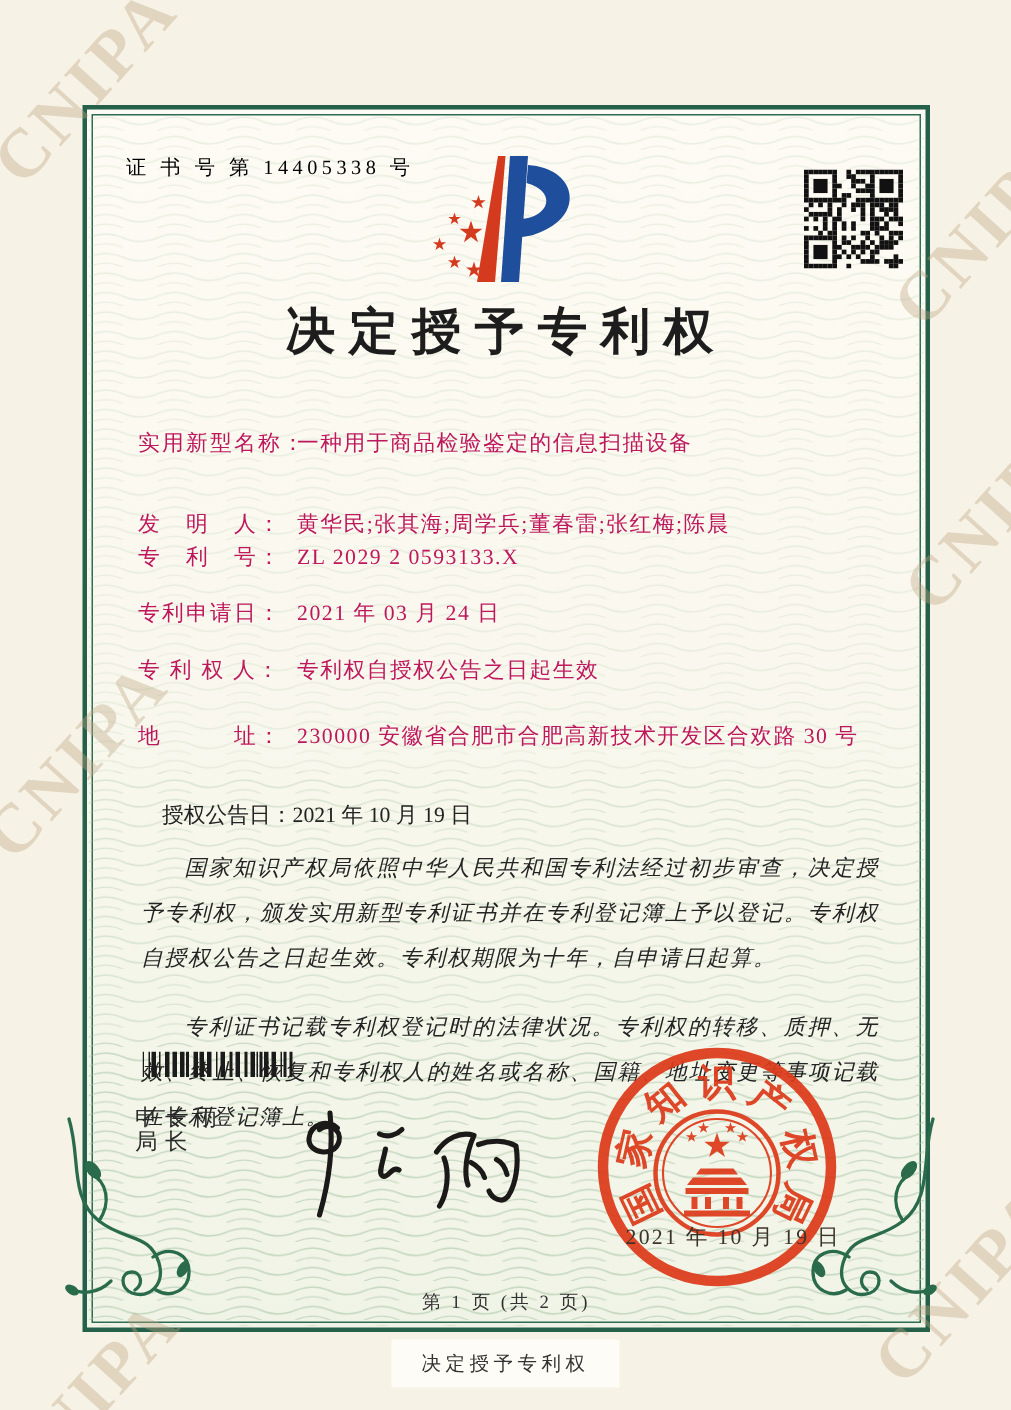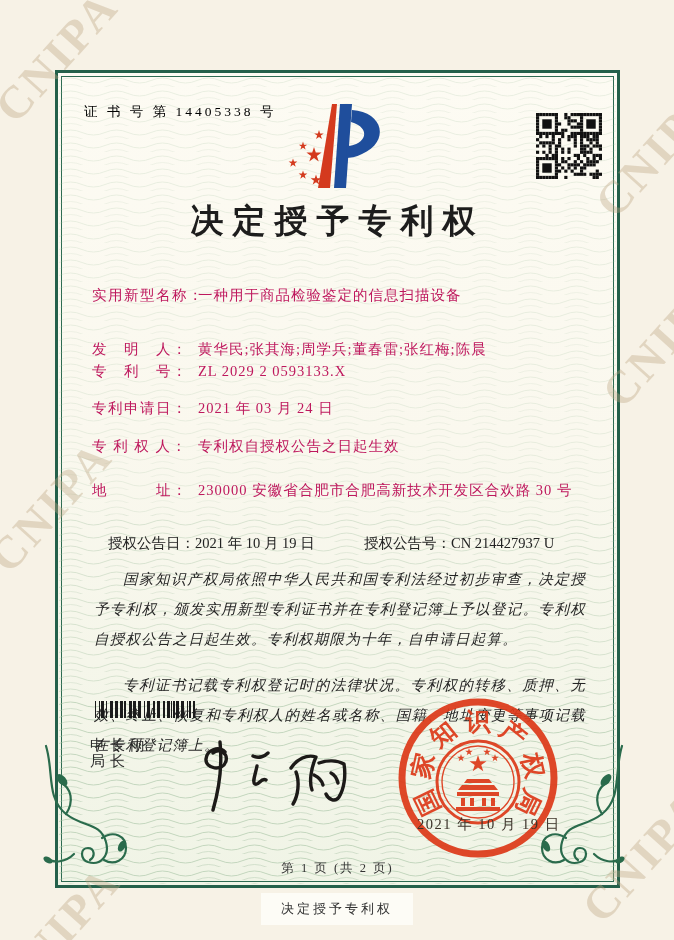--- a/index.html
+++ b/index.html
@@ -364,21 +364,20 @@
 </div>
 <div class="abs content field" style="top:437px;">
   <span class="flabel">专 利 权 人：</span><span class="fvalue">专利权自授权公告之日起生效</span>
 </div>
 <div class="abs content field" style="top:481px;">
   <span class="flabel">地　　　址：</span><span class="fvalue">230000 安徽省合肥市合肥高新技术开发区合欢路 30 号</span>
 </div>
 
 <div class="abs content grant-row" style="top:534px;margin-left:16px;">
   <span>授权公告日：</span><span>2021 年 10 月 19 日</span>
-  <span class="grant2"><span>授权公告号：</span><span>CN 214427937 U</span></span>
 </div>
 
 <div class="abs content paras" style="top:548px;">
   <p>国家知识产权局依照中华人民共和国专利法经过初步审查，决定授予专利权，颁发实用新型专利证书并在专利登记簿上予以登记。专利权自授权公告之日起生效。专利权期限为十年，自申请日起算。</p>
   <p>专利证书记载专利权登记时的法律状况。专利权的转移、质押、无效、终止、恢复和专利权人的姓名或名称、国籍、地址变更等事项记载在专利登记簿上。</p>
 </div>
 
 <div class="abs barcode" id="barcode">
     <div style="width: 1px; background: rgb(27, 27, 27); flex: 0 0 auto;"></div>
     <div style="width: 3px; background: transparent; flex: 0 0 auto;"></div>

